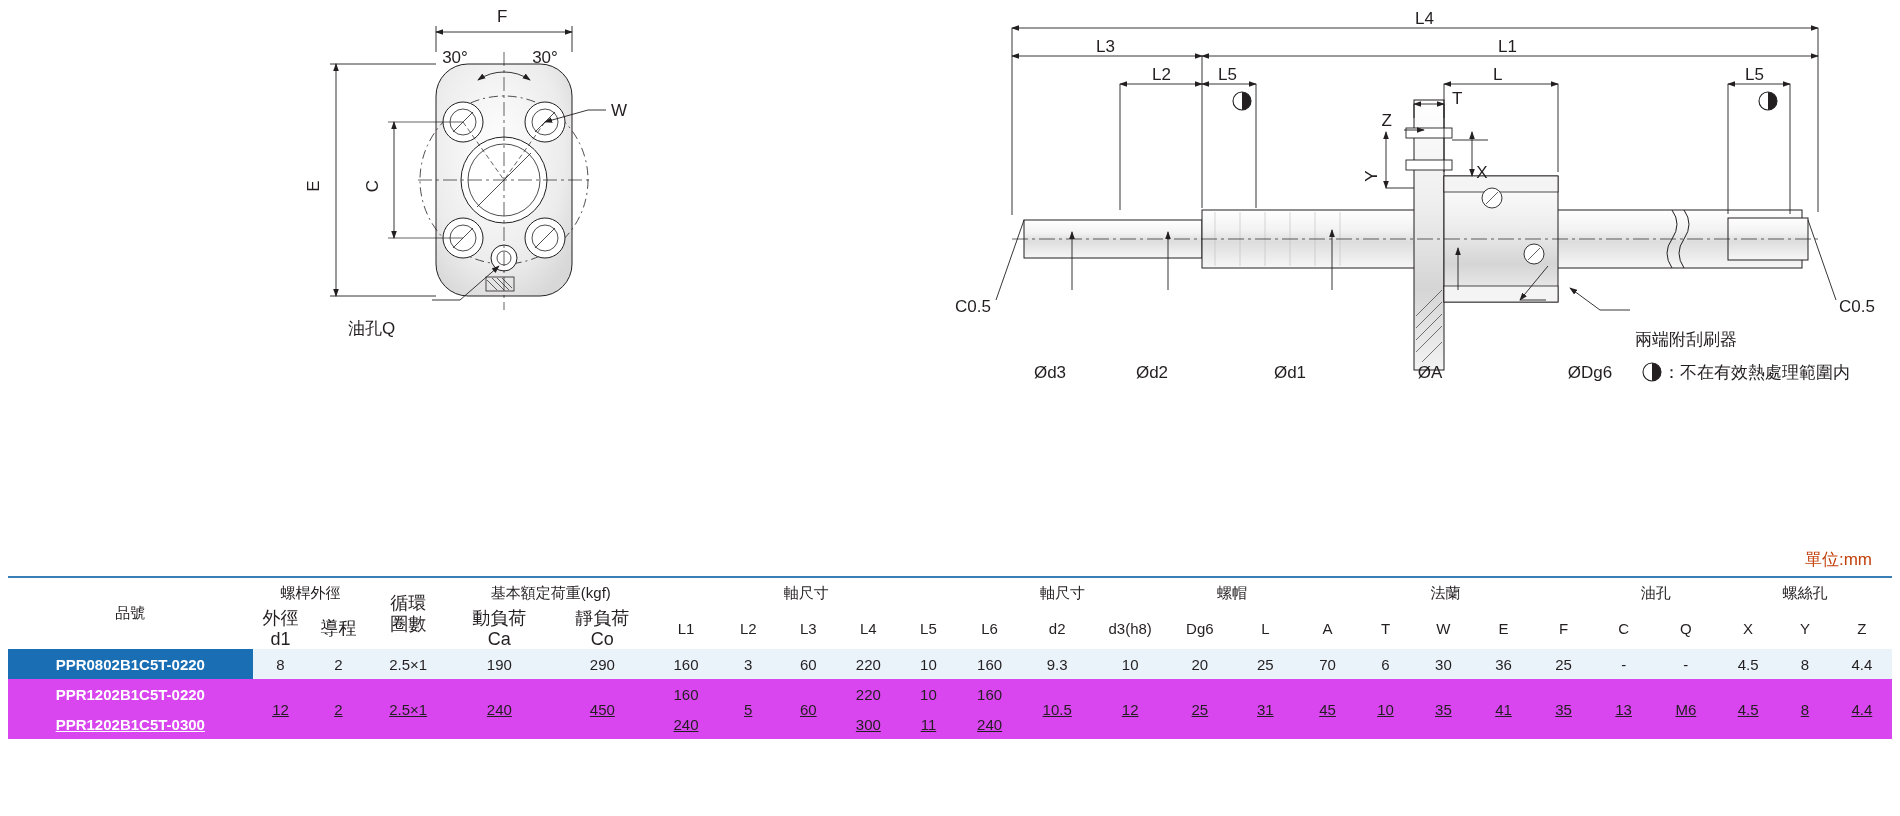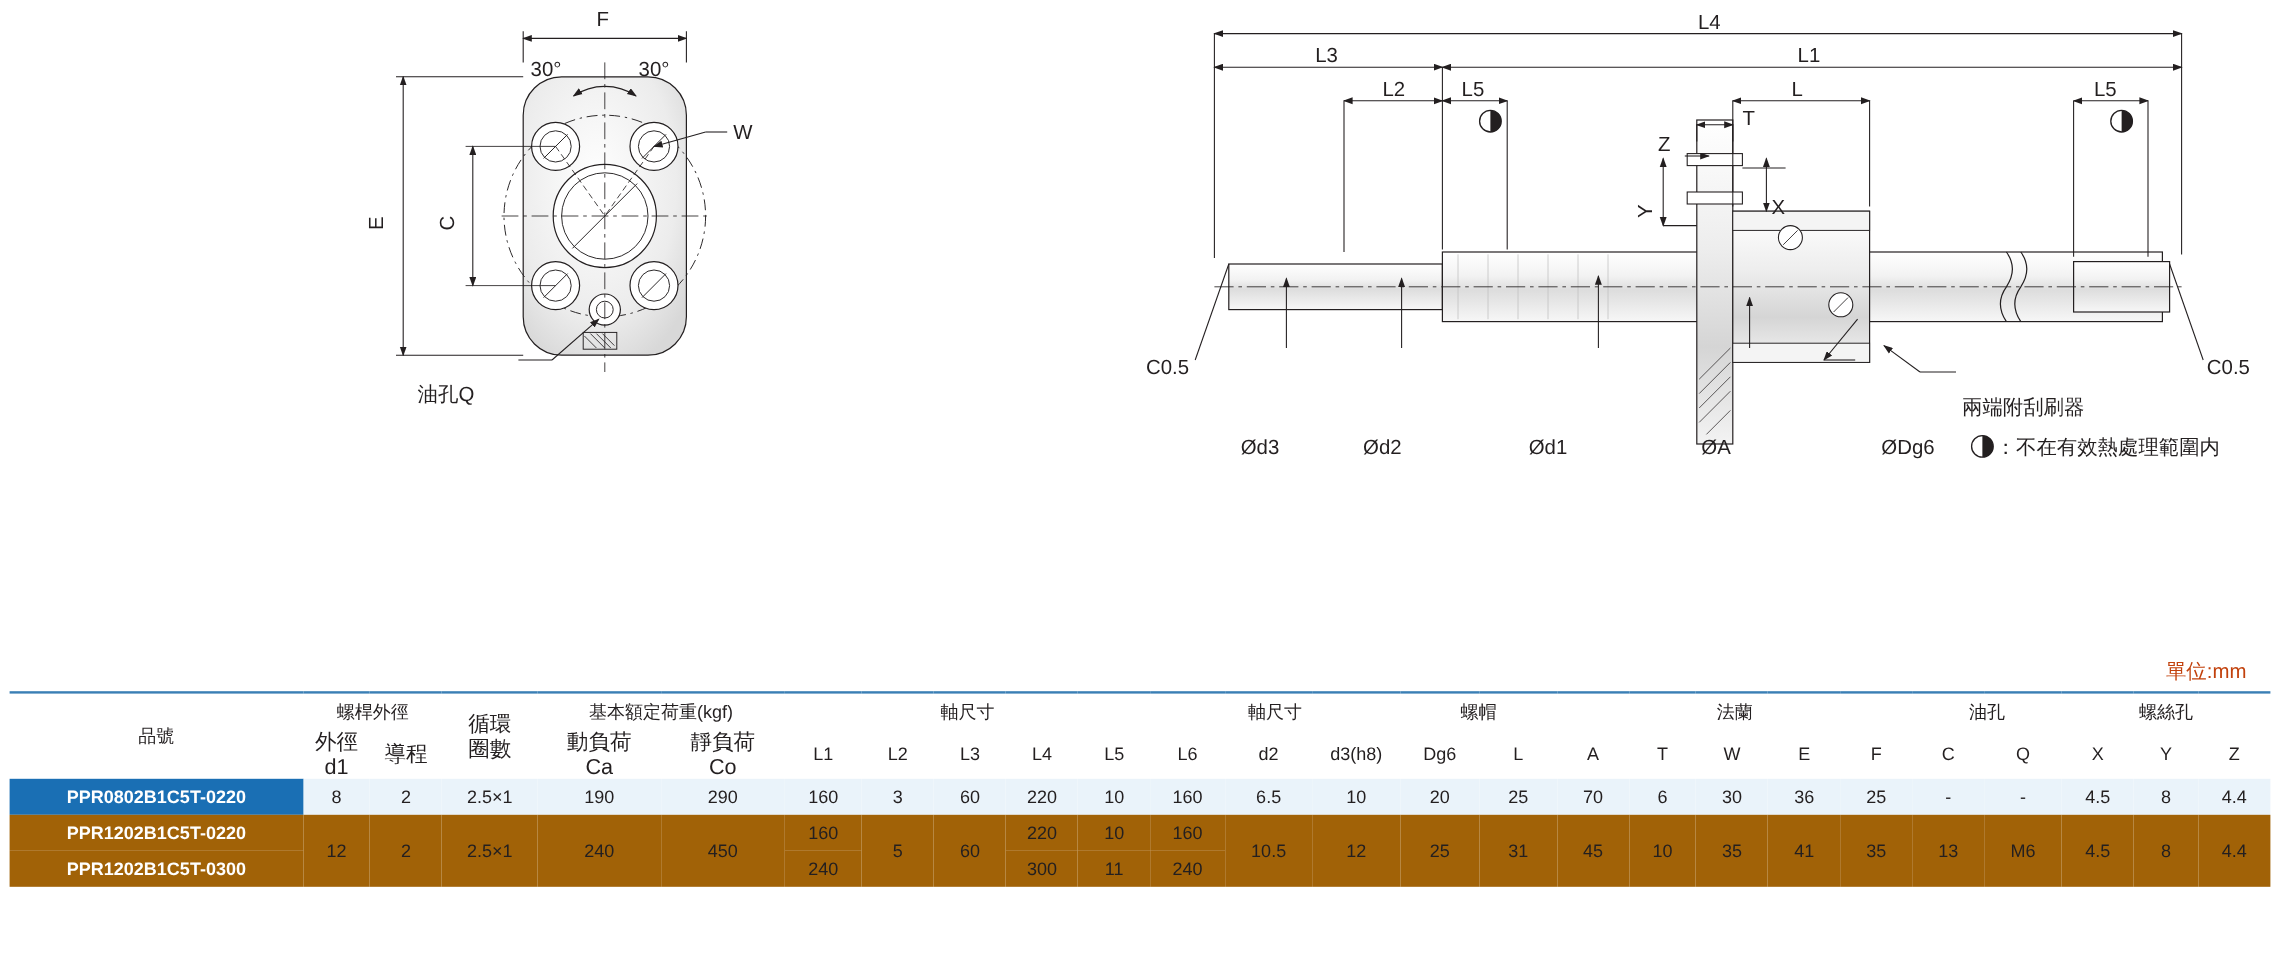--- a/index.html
+++ b/index.html
@@ -72,31 +72,31 @@
   .hdr-row2 th { height: 38px; }
   .vline-l { border-left: 1px solid #9ec7e0; }
   .hline-b { border-bottom: 1px solid #9ec7e0; }
   .hline-b2 { border-bottom: 2px solid #3a7fb5; }
   .hdr-sub { font-size: 18px; line-height: 1.15; }
 
   tr.data-row td {
     height: 30px;
     background: #eaf3fa;
   }
-  tr.data-row.alt td { background: #a16207; }
+  tr.data-row.alt td { background: #d946ef; }
   td.model {
     color: #ffffff;
     font-weight: bold;
     font-size: 15px;
     text-align: center;
   }
   td.model.m1 { background: #1a6fb4; }
   td.model.m2 { background: #9aa4ad; }
   td.model.m3 { background: #9aa4ad; margin-top: 36px; }
-  .bottom-line { border-bottom: 2px solid #3a7fb5; }
+  .bottom-line { border-bottom: 2px solid #3a7fb5; text-decoration: underline; }
   .row-div { border-bottom: 1px solid #c3dced; }
 </style>
 </head>
 <body>
 
 <div class="page">
 
   <div class="drawings">
     <div class="svg-wrap">
       <svg width="1900" height="430" viewBox="0 0 1900 430" xmlns="http://www.w3.org/2000/svg">
@@ -426,21 +426,21 @@
           <td class="row-div">2</td>
           <td class="row-div">2.5×1</td>
           <td class="row-div">190</td>
           <td class="row-div">290</td>
           <td class="row-div">160</td>
           <td class="row-div">3</td>
           <td class="row-div">60</td>
           <td class="row-div">220</td>
           <td class="row-div">10</td>
           <td class="row-div">160</td>
-          <td class="row-div">6.5</td>
+          <td class="row-div">9.3</td>
           <td class="row-div">10</td>
           <td class="row-div">20</td>
           <td class="row-div">25</td>
           <td class="row-div">70</td>
           <td class="row-div">6</td>
           <td class="row-div">30</td>
           <td class="row-div">36</td>
           <td class="row-div">25</td>
           <td class="row-div">-</td>
           <td class="row-div">-</td>

